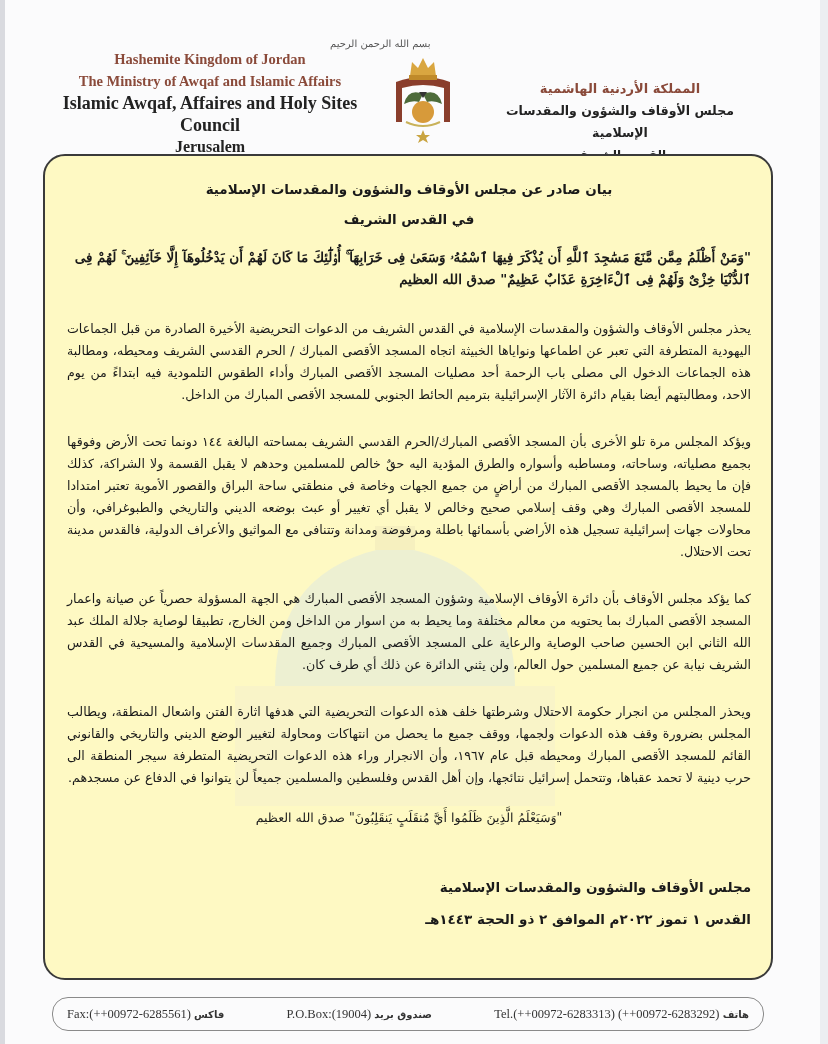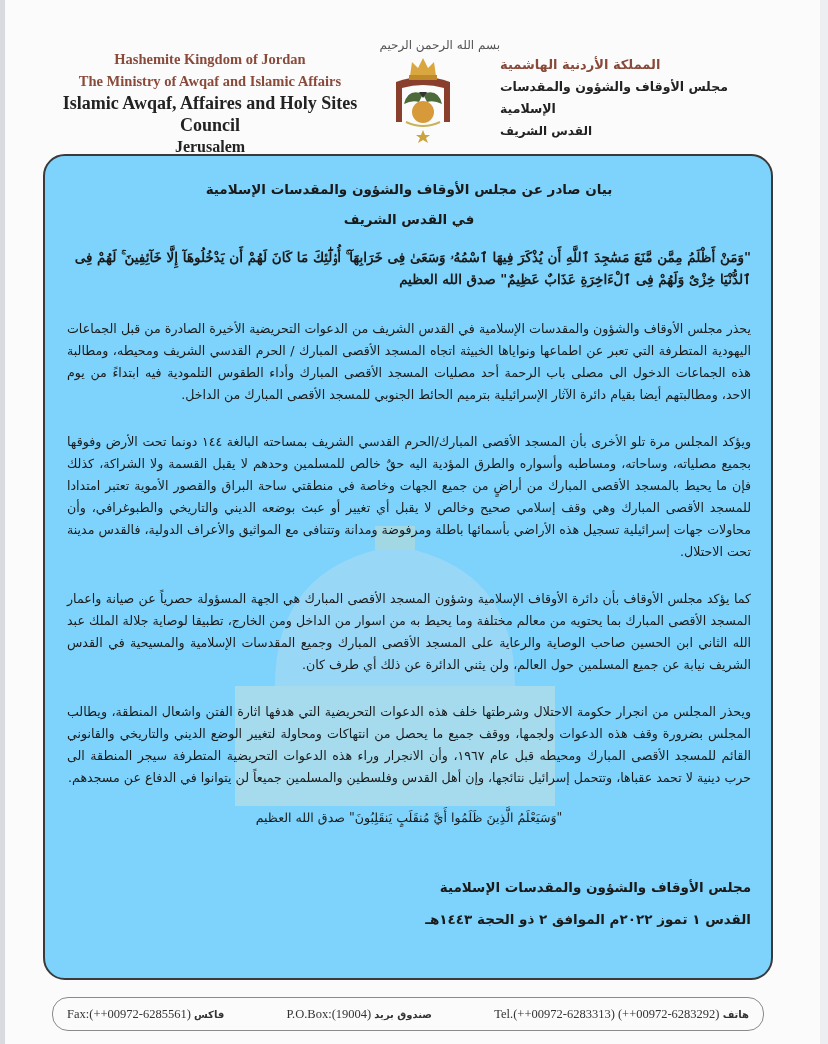--- a/index.html
+++ b/index.html
@@ -5,43 +5,43 @@
   html, body { margin: 0; padding: 0; }
   body {
     width: 828px; height: 1044px; position: relative; overflow: hidden;
     background: #fbfbfc;
     font-family: "DejaVu Sans", sans-serif;
   }
   .edge-left { position: absolute; left: 0; top: 0; width: 5px; height: 1044px; background: #d9dadf; }
   .edge-right { position: absolute; right: 0; top: 0; width: 8px; height: 1044px; background: #eceef1; }
 
   .basmala-top {
-    position: absolute; left: 330px; top: 38px; width: 170px; text-align: right;
-    font-family: "DejaVu Serif", serif; font-size: 12px; color: #555; direction: rtl;
+    position: absolute; left: 330px; top: 38px; width: 170px; text-align: left;
+    font-family: "DejaVu Serif", serif; font-size: 10px; color: #555; direction: rtl;
   }
 
   .en-header { position: absolute; left: 40px; top: 48px; width: 340px; text-align: center;
     font-family: "Liberation Serif", serif; font-weight: bold; }
   .en-header .l1 { font-size: 14.5px; color: #8a4a3a; line-height: 22px; }
   .en-header .l2 { font-size: 14.5px; color: #8a4a3a; line-height: 22px; }
   .en-header .l3 { font-size: 18px; color: #222; line-height: 22px; }
   .en-header .l4 { font-size: 16px; color: #222; line-height: 22px; }
 
-  .ar-header { position: absolute; left: 500px; top: 54px; width: 240px; text-align: left; direction: rtl;
+  .ar-header { position: absolute; left: 500px; top: 78px; width: 240px; text-align: center; direction: rtl;
     font-family: "DejaVu Sans", sans-serif; font-weight: bold; }
   .ar-header .l1 { font-size: 13px; color: #8a4a3a; line-height: 22px; }
   .ar-header .l2 { font-size: 13px; color: #8a4a3a; line-height: 22px; }
   .ar-header .l3 { font-size: 12.5px; color: #222; line-height: 22px; }
   .ar-header .l4 { font-size: 12px; color: #222; line-height: 22px; }
 
   .emblem { position: absolute; left: 386px; top: 52px; width: 74px; height: 95px; }
 
   .frame {
     position: absolute; left: 43px; top: 154px; width: 730px; height: 826px;
-    border: 2.5px solid #3a3a3a; border-radius: 22px; background: #7dd3fc;
+    border: 2.5px solid #3a3a3a; border-radius: 22px; background: #fef9c3;
     box-sizing: border-box; overflow: hidden;
   }
   .watermark { position: absolute; left: 130px; top: 330px; width: 440px; height: 330px; opacity: 0.35; }
 
   .content { position: absolute; left: 22px; top: 18px; width: 684px; direction: rtl; color: #1a1a1a; }
   .title { text-align: center; font-weight: bold; font-size: 13.5px; line-height: 30px; }
   .quran { margin-top: 12px; font-weight: bold; font-size: 13.5px; line-height: 22px; text-align: right;
     font-family: "DejaVu Serif", serif; }
   .para { font-size: 12.6px; line-height: 22px; text-align: justify; margin-top: 25px; }
   .closing-quote { text-align: center; font-size: 12.6px; line-height: 22px; margin-top: 18px;

